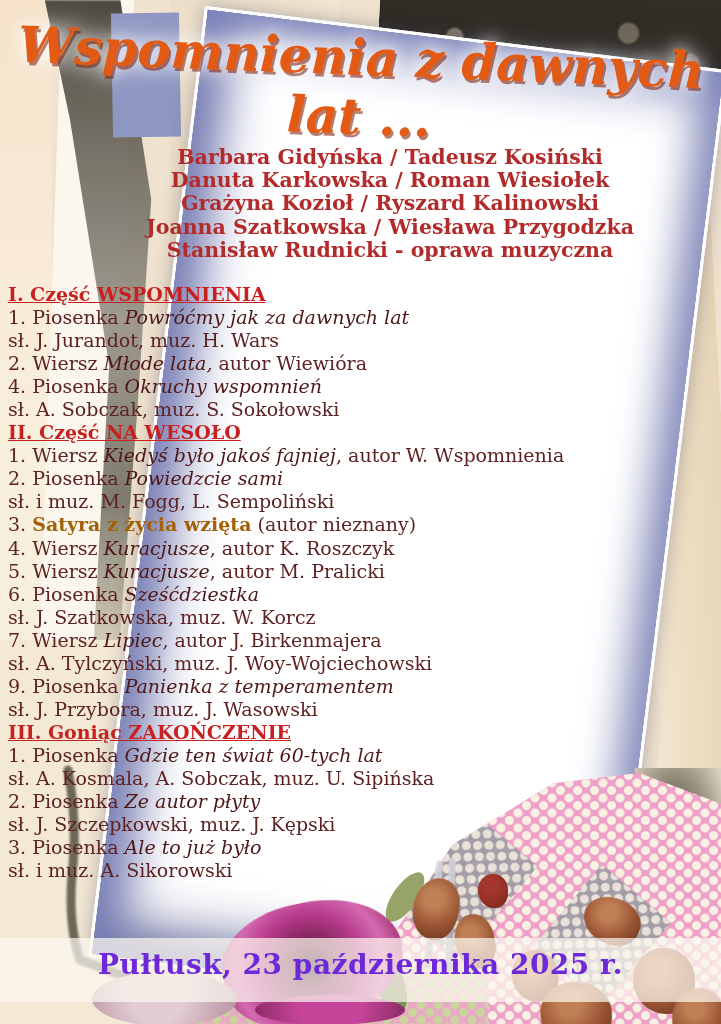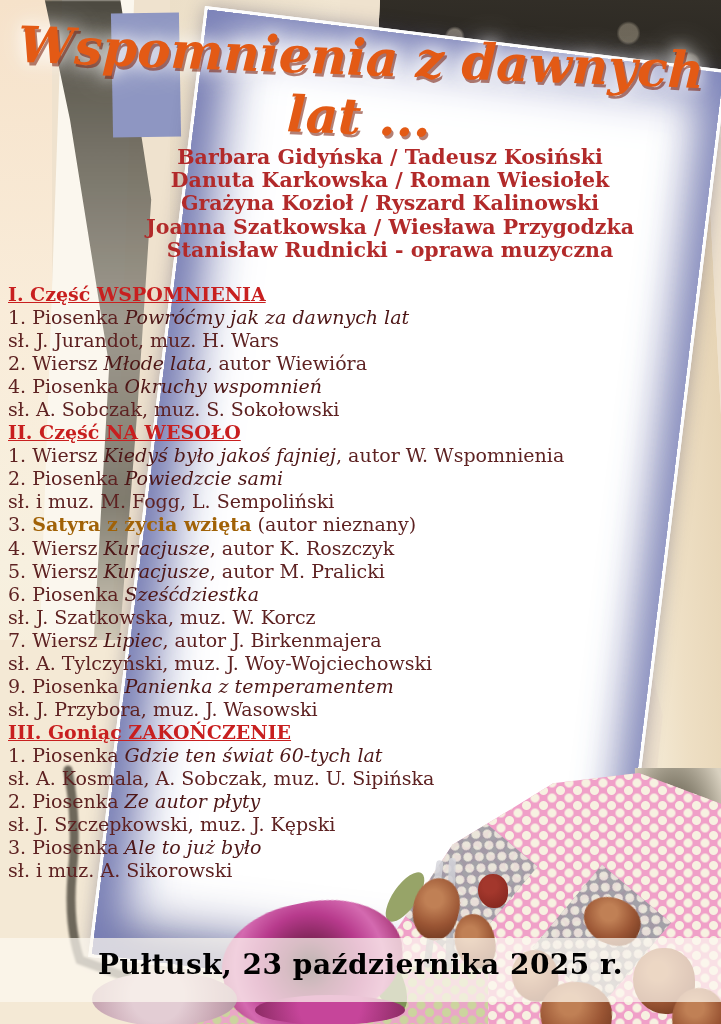--- a/index.html
+++ b/index.html
@@ -116,21 +116,21 @@
   .program{left:8px;top:283px;width:712px;z-index:5;text-align:left;
     color:#5e2222;font-size:19px;line-height:23.05px;}
   .prog-heading{color:#c81f1f;font-weight:bold;text-decoration:underline;}
   .seg-plain{}
   .seg-title{font-weight:normal;font-style:italic;color:#4e1717;}
   .seg-bold{font-weight:bold;color:#a16207;}
 
   .date-strip{left:0;top:938px;width:721px;height:64px;z-index:7;
     background:rgba(252,248,240,.72);}
   .date-line{left:0;top:948px;width:721px;z-index:8;text-align:center;
-    color:#000000;font-weight:bold;font-size:28px;letter-spacing:.5px;}
+    color:#6d28d9;font-weight:bold;font-size:28px;letter-spacing:.5px;}
 </style>
 </head>
 <body>
 
 <div class="canvas">
 
   <div class="abs bg-peach"></div>
   <div class="abs bg-white-strip"></div>
   <div class="abs bg-dark-wedge"></div>
   <div class="abs bg-blue-rect"></div>

